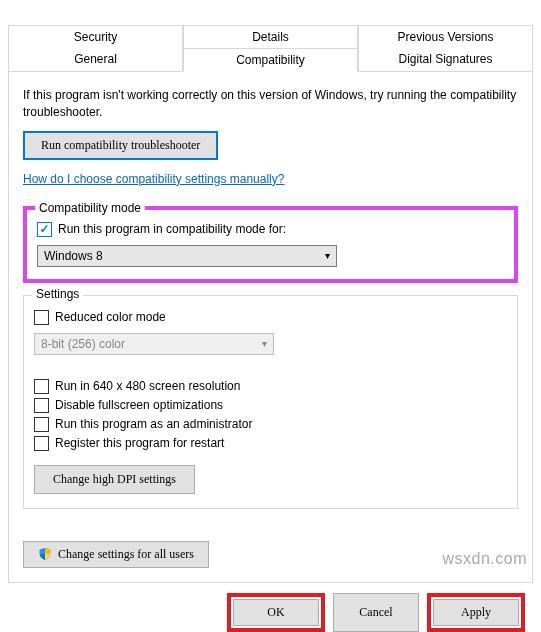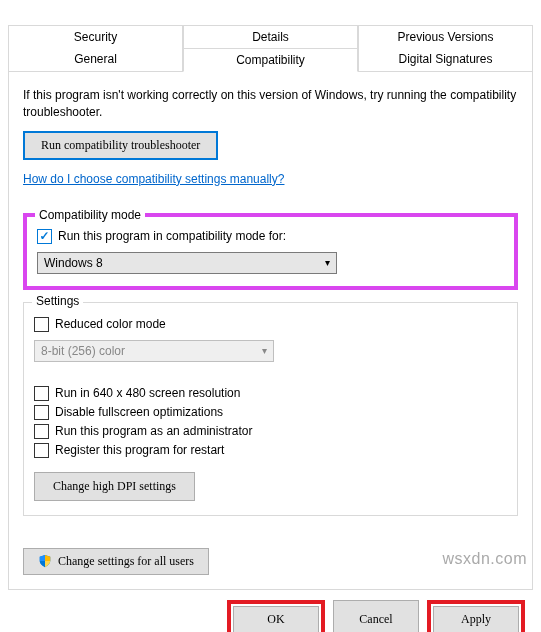--- a/index.html
+++ b/index.html
@@ -65,21 +65,21 @@
       border: 2px solid #0078d7;
       background: #e1e1e1;
       padding: 5px 16px;
       margin-bottom: 12px;
     }
     .link {
       color: #0066cc;
       text-decoration: underline;
       cursor: pointer;
       display: inline-block;
-      margin-bottom: 27px;
+      margin-bottom: 20px;
       text-align: center;
     }
     .group {
       border: 1px solid #d9d9d9;
       padding: 10px 10px 14px 10px;
       margin-bottom: 12px;
       position: relative;
     }
     .group-legend {
       position: absolute;

